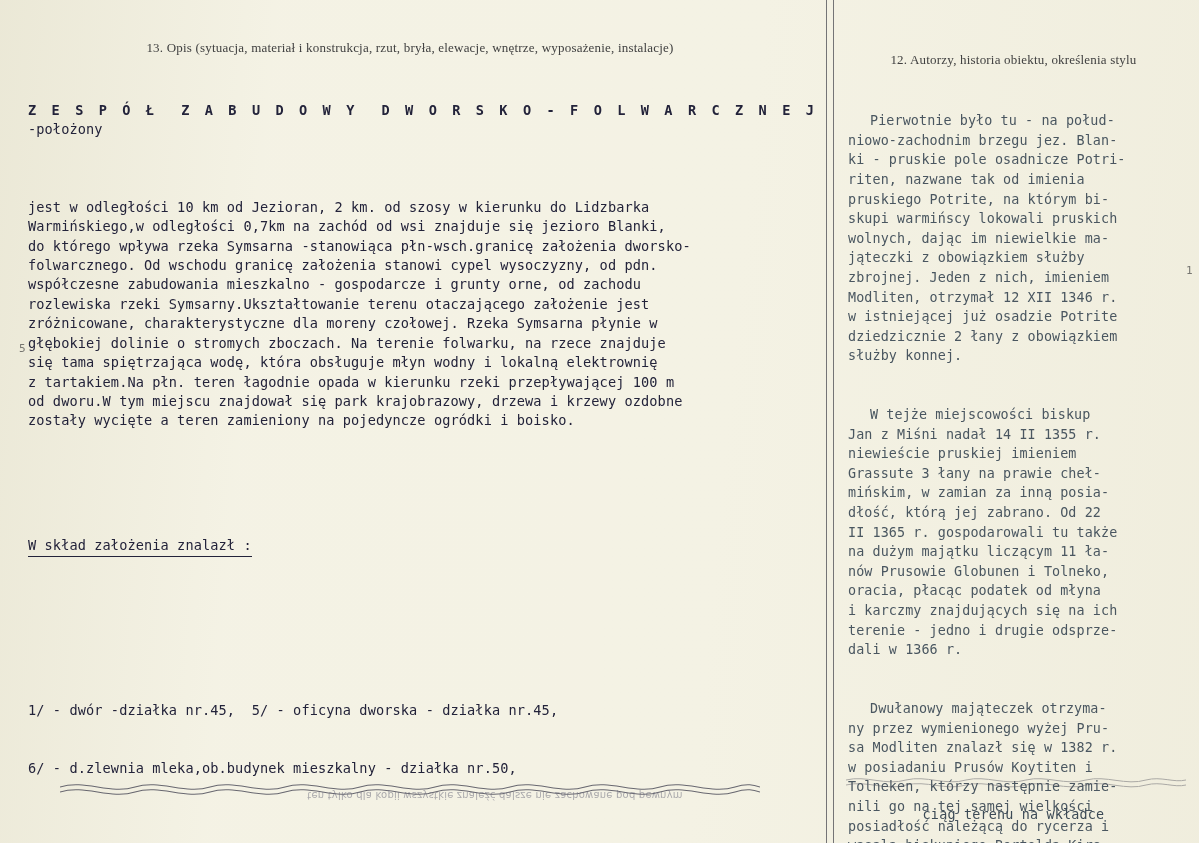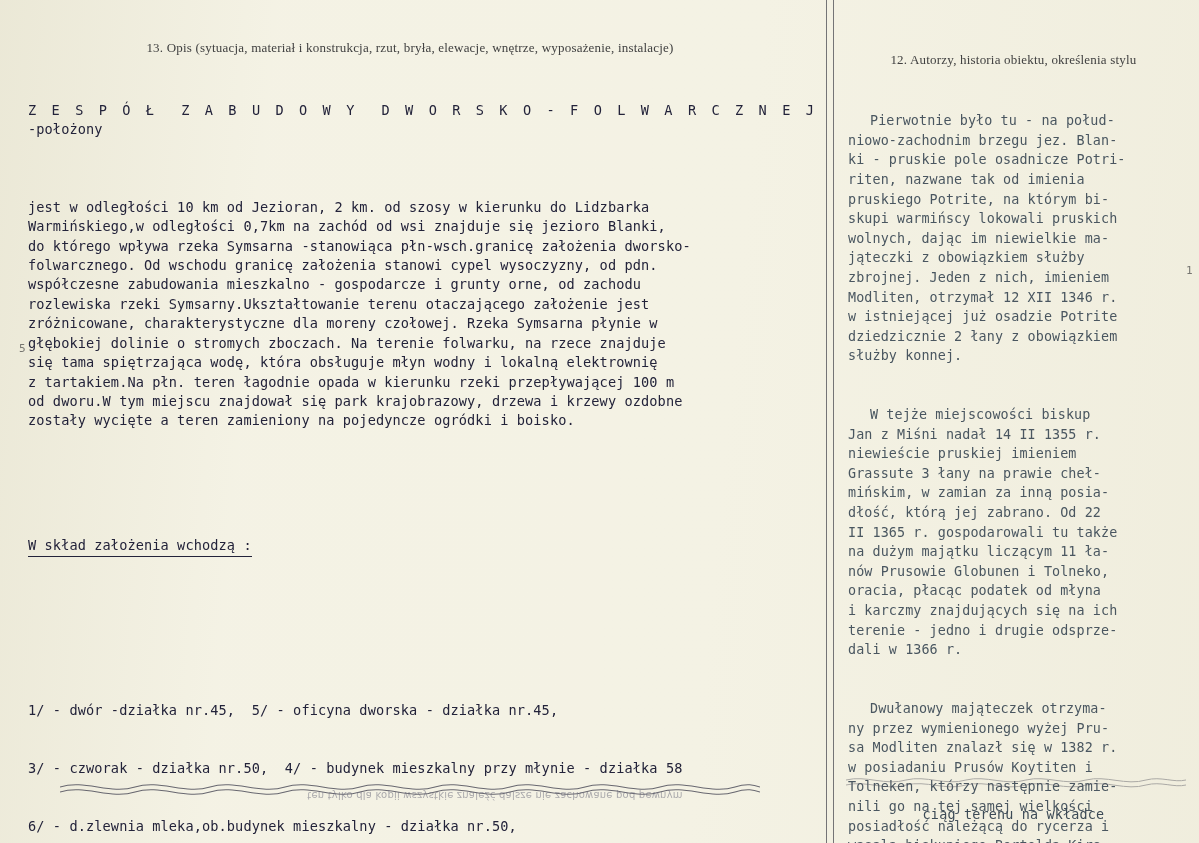--- a/index.html
+++ b/index.html
@@ -82,21 +82,21 @@
   }
   .left-body {
     position: absolute;
     left: 28px;
     top: 62px;
     width: 790px;
   }
   .block { margin: 0 0 0 0; }
   .spaced-title {
     letter-spacing: 3.6px;
-    font-weight: normal;
+    font-weight: bold;
   }
   .underline-head {
     display: inline-block;
     border-bottom: 1.4px solid #23233a;
     padding-bottom: 1px;
     margin-top: 2px;
   }
   .gap-sm { height: 6px; }
 
   .list-line { white-space: pre; }
@@ -189,26 +189,25 @@
 współczesne zabudowania mieszkalno - gospodarcze i grunty orne, od zachodu
 rozlewiska rzeki Symsarny.Ukształtowanie terenu otaczającego założenie jest
 zróżnicowane, charakterystyczne dla moreny czołowej. Rzeka Symsarna płynie w
 głębokiej dolinie o stromych zboczach. Na terenie folwarku, na rzece znajduje
 się tama spiętrzająca wodę, która obsługuje młyn wodny i lokalną elektrownię
 z tartakiem.Na płn. teren łagodnie opada w kierunku rzeki przepływającej 100 m
 od dworu.W tym miejscu znajdował się park krajobrazowy, drzewa i krzewy ozdobne
 zostały wycięte a teren zamieniony na pojedyncze ogródki i boisko.</div>
 
       <div class="gap-sm"></div>
-      <div class="block"><span class="underline-head">W skład założenia wchodzą :</span></div>
+      <div class="block"><span class="underline-head">W skład założenia znalazł :</span></div>
 
       <div class="gap-sm"></div>
       <div class="list-wrap">
         <div class="list-line">1/ - dwór -działka nr.45,  5/ - oficyna dworska - działka nr.45,</div>
-        <div class="list-line">3/ - czworak - działka nr.50,  4/ - budynek mieszkalny przy młynie - działka 58</div>
         <div class="list-line">6/ - d.zlewnia mleka,ob.budynek mieszkalny - działka nr.50,</div>
         
         
         
         
         
         
         
         
         

